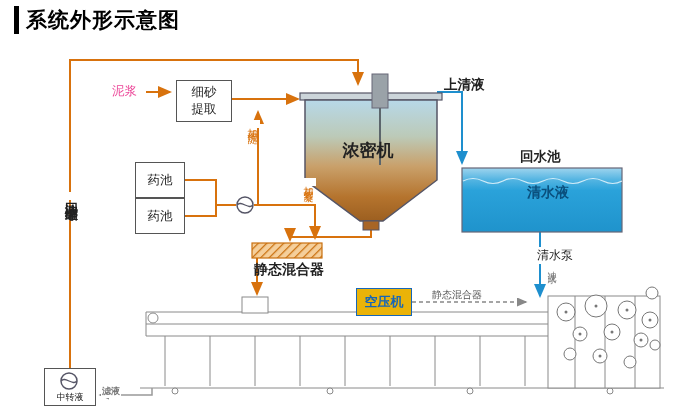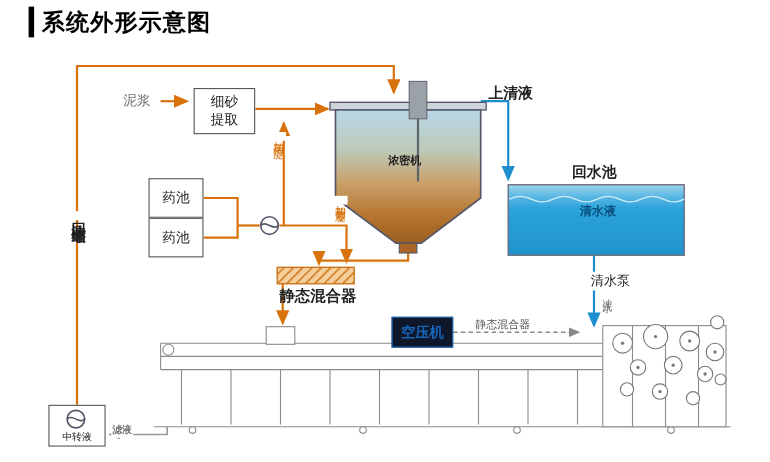--- a/index.html
+++ b/index.html
@@ -1,28 +1,28 @@
 <!DOCTYPE html>
 <html><head>
 <meta charset="utf-8">
 <style>
   html,body{margin:0;padding:0;background:#fff;}
   .stage{position:relative;width:700px;height:420px;background:#fff;overflow:hidden;
          font-family:"Liberation Sans","DejaVu Sans",sans-serif;}
   .lbl{position:absolute;white-space:nowrap;color:#222;}
   .title{position:absolute;left:14px;top:6px;font-size:21px;font-weight:bold;color:#000;
-         border-left:5px solid #000;padding-left:7px;letter-spacing:1px;margin-left:12px;}
+         border-left:5px solid #000;padding-left:7px;letter-spacing:1px;}
   .box{position:absolute;border:1.5px solid #555;background:#fff;display:flex;
        align-items:center;justify-content:center;text-align:center;color:#222;box-sizing:border-box;}
   .box .wrap2{width:28px;word-break:break-all;line-height:1.35;}
   .bold{font-weight:bold;}
   .v{writing-mode:vertical-rl;text-orientation:upright;letter-spacing:2px;}
   .orange{color:#d8720d;}
   .whitebg{background:#fff;padding:0 1px;}
-  .comp-box{position:absolute;border:1.5px solid #1666b8;background:#0f172a;color:#1666b8;
+  .comp-box{position:absolute;border:1.5px solid #1666b8;background:#eab308;color:#1666b8;
             font-weight:bold;display:flex;align-items:center;justify-content:center;box-sizing:border-box;}
   .transfer-box{position:absolute;border:1.5px solid #555;background:transparent;box-sizing:border-box;}
   .transfer-box .tl{position:absolute;bottom:1px;left:0;right:0;text-align:center;font-size:9px;color:#222;}
   svg{position:absolute;left:0;top:0;}
 </style>
 </head>
 <body>
 
 <div class="stage">
 
@@ -149,33 +149,33 @@
       <path d="M237.5 205 C 240 199.5, 250 210.5, 252.5 205" fill="none" stroke-width="1.3"></path>
     </g>
     <g stroke="#556" stroke-width="1.5">
       <circle cx="69" cy="381" r="8" fill="#fff"></circle>
       <path d="M61.5 381 C 64 375.5, 74 386.5, 76.5 381" fill="none" stroke-width="1.3"></path>
     </g>
   </svg>
 
   <div class="title">系统外形示意图</div>
 
-  <div class="lbl" style="left:112px;top:83px;font-size:12.5px;color:#737373;">泥浆</div>
+  <div class="lbl" style="left:112px;top:83px;font-size:12.5px;color:#ec4899;">泥浆</div>
 
   <div class="box" style="left:176px;top:80px;width:56px;height:42px;font-size:12.5px;">
     <span class="wrap2">细砂提取</span>
   </div>
 
-  <div class="lbl bold" style="left:338px;top:139px;width:60px;text-align:center;font-size:10px;">浓密机</div>
+  <div class="lbl bold" style="left:338px;top:139px;width:60px;text-align:center;font-size:17px;">浓密机</div>
 
   <div class="lbl bold" style="left:428px;top:76px;font-size:13.5px;margin-left:16px;">上清液</div>
 
   <div class="lbl bold" style="left:520px;top:148px;font-size:13.5px;text-align:right;">回水池</div>
 
-  <div class="lbl bold" style="left:527px;top:184px;font-size:11px;color:#0a4f7d;">清水液</div>
+  <div class="lbl bold" style="left:527px;top:184px;font-size:14px;color:#0a4f7d;">清水液</div>
 
   <div class="lbl whitebg" style="left:536px;top:247px;font-size:12px;">清水泵</div>
 
   <div class="lbl v whitebg" style="left:544px;top:264px;font-size:9px;color:#777;">冲洗水</div>
 
   <div class="box" style="left:135px;top:162px;width:50px;height:36px;font-size:12.5px;">
     <span>药池</span>
   </div>
   <div class="box" style="left:135px;top:198px;width:50px;height:36px;font-size:12.5px;">
     <span>药池</span>

